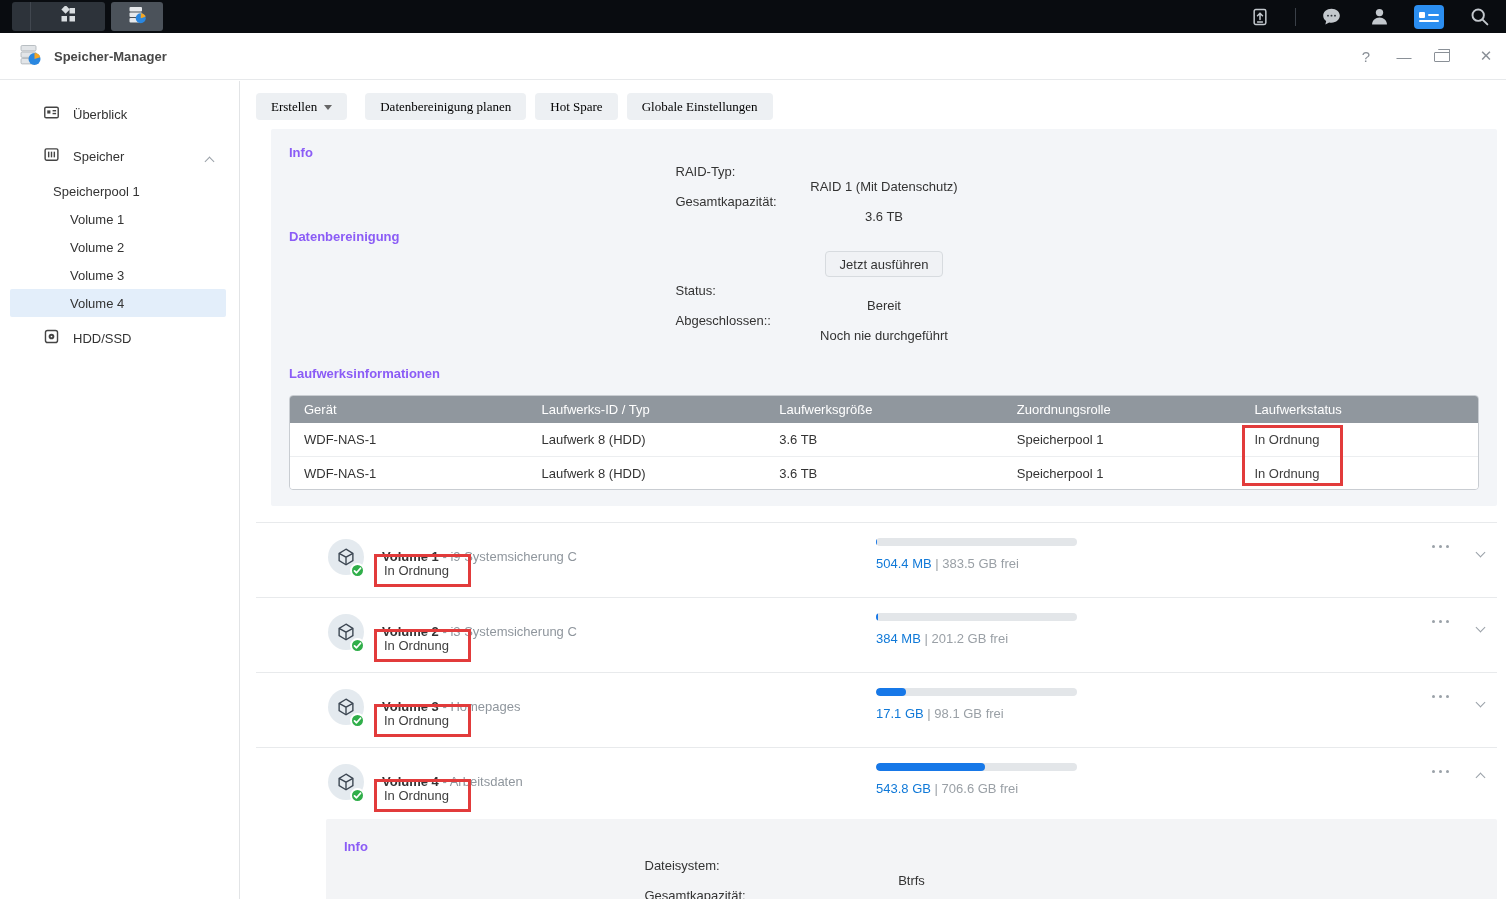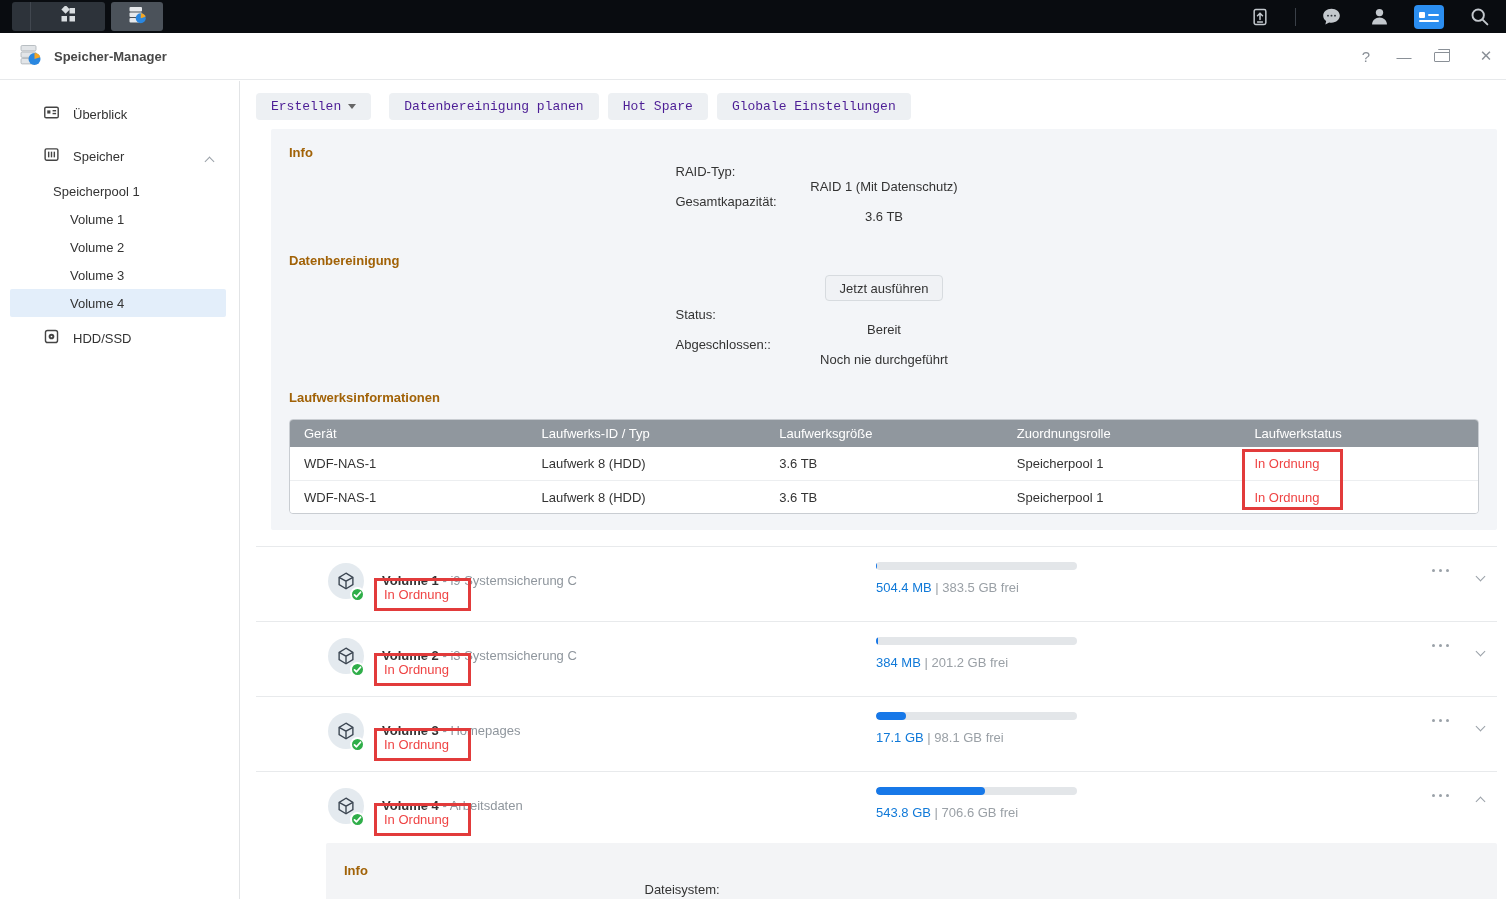--- a/index.html
+++ b/index.html
@@ -43,38 +43,38 @@
   .sb-chev { position:absolute; right:26px; top:11px; }
 
   .chev { display:inline-block; width:7px; height:7px; border-right:1.8px solid #9aa1a8; border-bottom:1.8px solid #9aa1a8; }
   .chev.down { transform:rotate(45deg); }
   .chev.up { transform:rotate(-135deg); }
 
   .content { flex:1; padding:12px 9px 0 16px; overflow:hidden; position:relative; }
 
   
   .toolbar { display:flex; gap:9px; }
-  .tbtn { background:#edf0f3; border:none; border-radius:4px; height:27px; padding:0 15px; font-size:13px; color:#4c1d95; font-family:Liberation Mono, monospace; cursor:pointer; }
+  .tbtn { background:#edf0f3; border:none; border-radius:4px; height:27px; padding:0 15px; font-size:13px; color:#000000; font-family:Liberation Serif, serif; cursor:pointer; }
   .tbtn.first { margin-right:9px; }
   .caret { display:inline-block; margin-left:7px; width:0; height:0; border-left:4px solid transparent; border-right:4px solid transparent; border-top:5px solid #666; vertical-align:middle; }
 
   
   .pool-panel { margin:9px 0 0 15px; background:#f3f5f8; border-radius:2px; padding:11px 18px 16px 18px; }
-  .sec-h { font-weight:bold; color:#a16207; height:24px; display:flex; align-items:center; }
+  .sec-h { font-weight:bold; color:#8b5cf6; height:24px; display:flex; align-items:center; }
   .kv { display:flex; min-height:24px; align-items:center;flex-direction:column; }
   .kv .k { width:417px; flex:none; }
   .run-btn { background:#f0f2f5; border:1px solid #d7dbdf; border-radius:4px; height:26px; padding:0 14px; font-size:13px; color:#333; font-family:inherit; cursor:pointer; margin:3px 0 6px 0; }
-  .mt14 { margin-top:24px; } .mt18 { margin-top:18px; }
+  .mt14 { margin-top:0; } .mt18 { margin-top:18px; }
 
   .drive-table-wrap { position:relative; margin-top:10px; }
   table.drives { width:100%; border-collapse:separate; border-spacing:0; border:1px solid #c9cdd2; border-radius:4px; overflow:hidden; }
   table.drives th { background:#90979e; color:#fff; font-weight:normal; text-align:left; padding:5px 14px; height:27px; font-size:13px; width:20%;margin-top:40px; }
   table.drives td { background:#fff; padding:0 14px; height:33px; font-size:13px; }
   table.drives tr + tr td { border-top:1px solid #eceef0; }
-  .status-green { color:#ef4444; }
+  .status-green { color:#404040; }
   .anno-table { position:absolute; left:calc(80% + 1px); top:30px; width:101px; height:61px; border:3px solid #e23b3b; pointer-events:none; }
 
   
   .vol-list { margin-top:16px; }
   .vol-row { position:relative; height:75px; border-top:1px solid #e8eaec; cursor:pointer; }
   .vol-icon { position:absolute; left:72px; top:16px; width:36px; height:36px; background:#e4eaef; border-radius:50%; display:flex; align-items:center; justify-content:center; }
   .vol-badge { position:absolute; left:94px; top:40px; width:15px; height:15px; background:#2fae49; border:2px solid #fff; border-radius:50%; display:flex; align-items:center; justify-content:center; }
   .vol-badge svg { display:block; }
   .vol-title { position:absolute; left:126px; top:26px; white-space:nowrap; }
   .vol-name { font-weight:bold; color:#333; }

